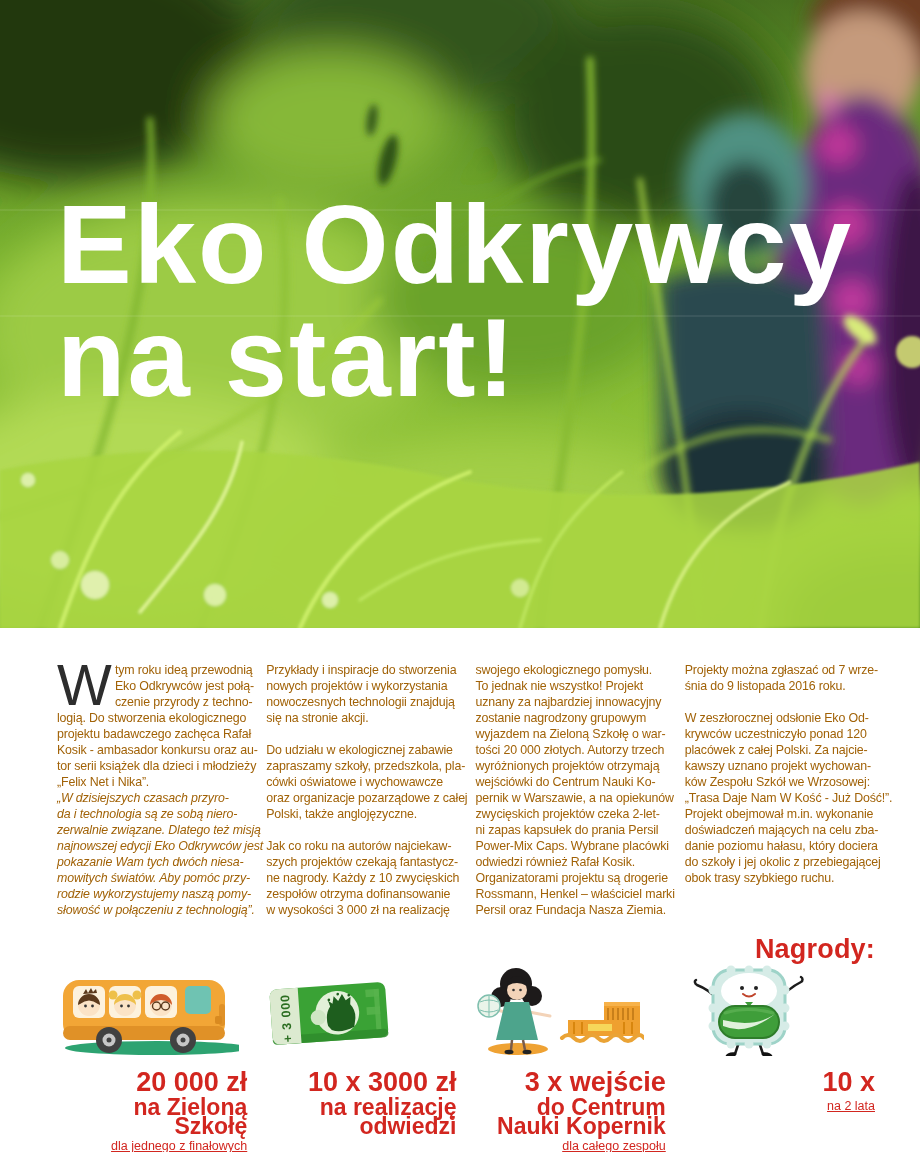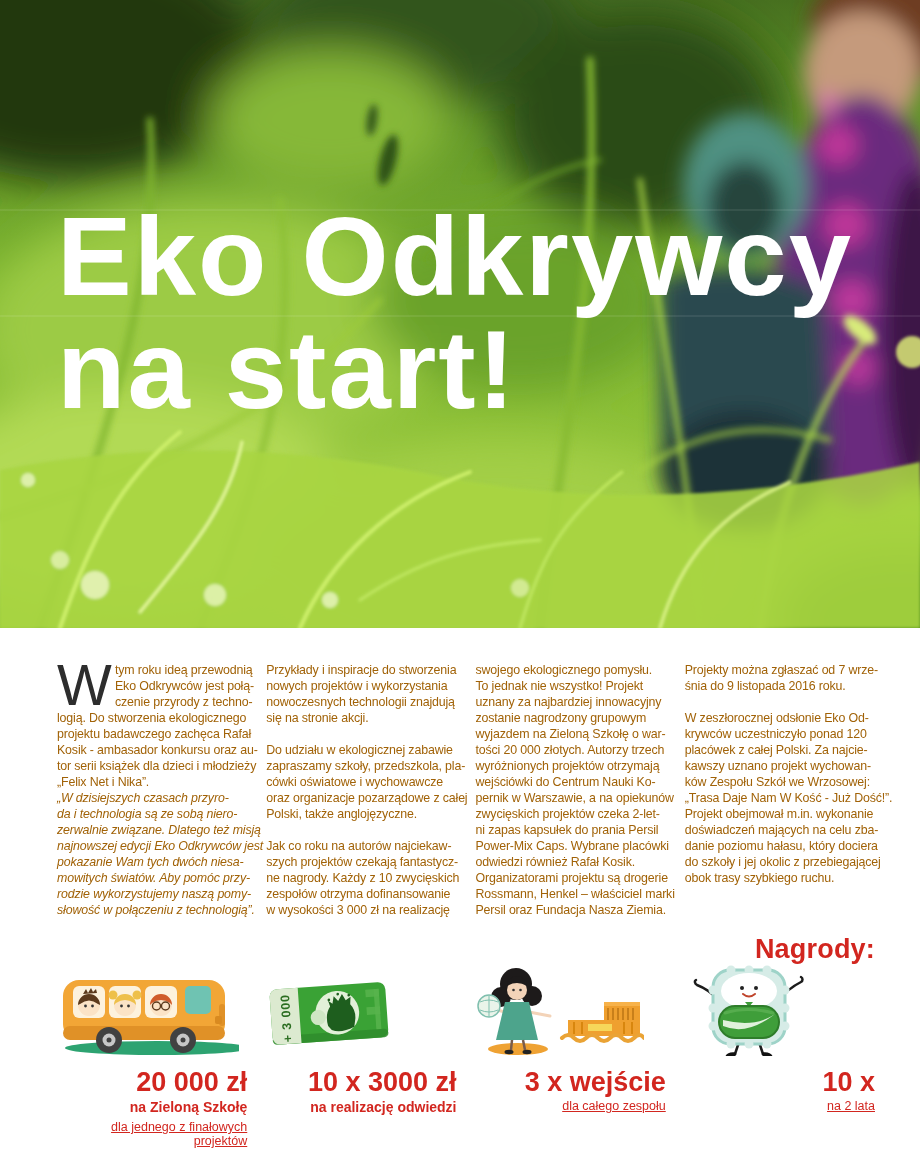--- a/index.html
+++ b/index.html
@@ -5,21 +5,21 @@
   html,body{margin:0;padding:0;background:#e9e9e9;}
   .page{
     width:920px;height:1152px;margin:0 auto;background:#ffffff;
     position:relative;overflow:hidden;
     font-family:"Liberation Sans","DejaVu Sans",sans-serif;
   }
   
   .hero{position:relative;width:920px;height:628px;overflow:hidden;}
   .hero svg.meadow{position:absolute;inset:0;display:block;}
   .hero-title{
-    position:absolute;left:57px;top:200px;margin:0;
+    position:absolute;left:57px;top:188px;margin:0;
     color:#ffffff;font-weight:bold;
     font-size:112px;line-height:113px;letter-spacing:2px;
     white-space:pre;
   }
   
   .article{padding:34px 45px 0 57px;}
   .cols{display:grid;grid-template-columns:repeat(4,1fr);column-gap:19px;}
   .col{min-width:0;}
   .pre{
     margin:0;white-space:pre;
@@ -37,21 +37,21 @@
   
   .prizes{padding:16px 45px 0 57px;text-align:right;}
   .prizes h2{
     margin:0 0 4px 0;font-size:27px;line-height:30px;font-weight:bold;
     color:#d2261f;letter-spacing:0.2px;
   }
   .prize-grid{display:grid;grid-template-columns:repeat(4,1fr);column-gap:19px;}
   .prize{min-width:0;}
   .prize-icon{height:88px;display:flex;align-items:flex-end;}
   .amount{margin:12px 0 0 0;font-size:27px;line-height:28px;font-weight:bold;color:#d2261f;}
-  .subtitle{margin:2px 0 0 0;font-size:14px;line-height:19px;font-weight:bold;color:#d2261f;white-space:pre-line;}
+  .subtitle{margin:2px 0 0 0;font-size:23px;line-height:19px;font-weight:bold;color:#d2261f;white-space:pre-line;}
   .note{margin:3px 0 0 0;font-size:12.5px;line-height:14px;font-weight:normal;color:#d2261f;text-decoration:underline;}
 </style>
 </head>
 <body>
 
 <div class="page">
 
   <header class="hero">
     <svg class="meadow" width="920" height="628" viewBox="0 0 920 628" preserveAspectRatio="none" aria-hidden="true">
       <defs>
@@ -341,20 +341,21 @@
               <line x1="98" y1="58" x2="98" y2="70"></line>
                 <line x1="106" y1="58" x2="106" y2="70"></line>
               <line x1="148" y1="58" x2="148" y2="70"></line>
                 <line x1="156" y1="58" x2="156" y2="70"></line>
             </g>
             <rect x="112" y="60" width="24" height="7" fill="#f6d75a"></rect>
             <path d="M86,74 q6,-6 12,0 t12,0 t12,0 t12,0 t12,0 t12,0 t10,0" stroke="#eaa335" stroke-width="4" fill="none" stroke-linecap="round"></path>
           </svg>
         </div>
         <p class="amount">3 x wejście</p>
+        <p class="subtitle">do Centrum Nauki Kopernik</p>
         <p class="note">dla całego zespołu</p>
       </div>
 
       <div class="prize">
         <div class="prize-icon">
           <svg width="128" height="96" viewBox="0 0 128 96" aria-hidden="true">
             <g stroke="#1c1c1c" stroke-width="2.5" fill="none" stroke-linecap="round">
               <path d="M34,40 C26,32 20,28 12,25 C10,24 9,21 11,20"></path>
               <path d="M94,40 C102,30 108,26 116,22 C118,21 118,18 116,17"></path>
               <path d="M54,82 L50,94"></path>

